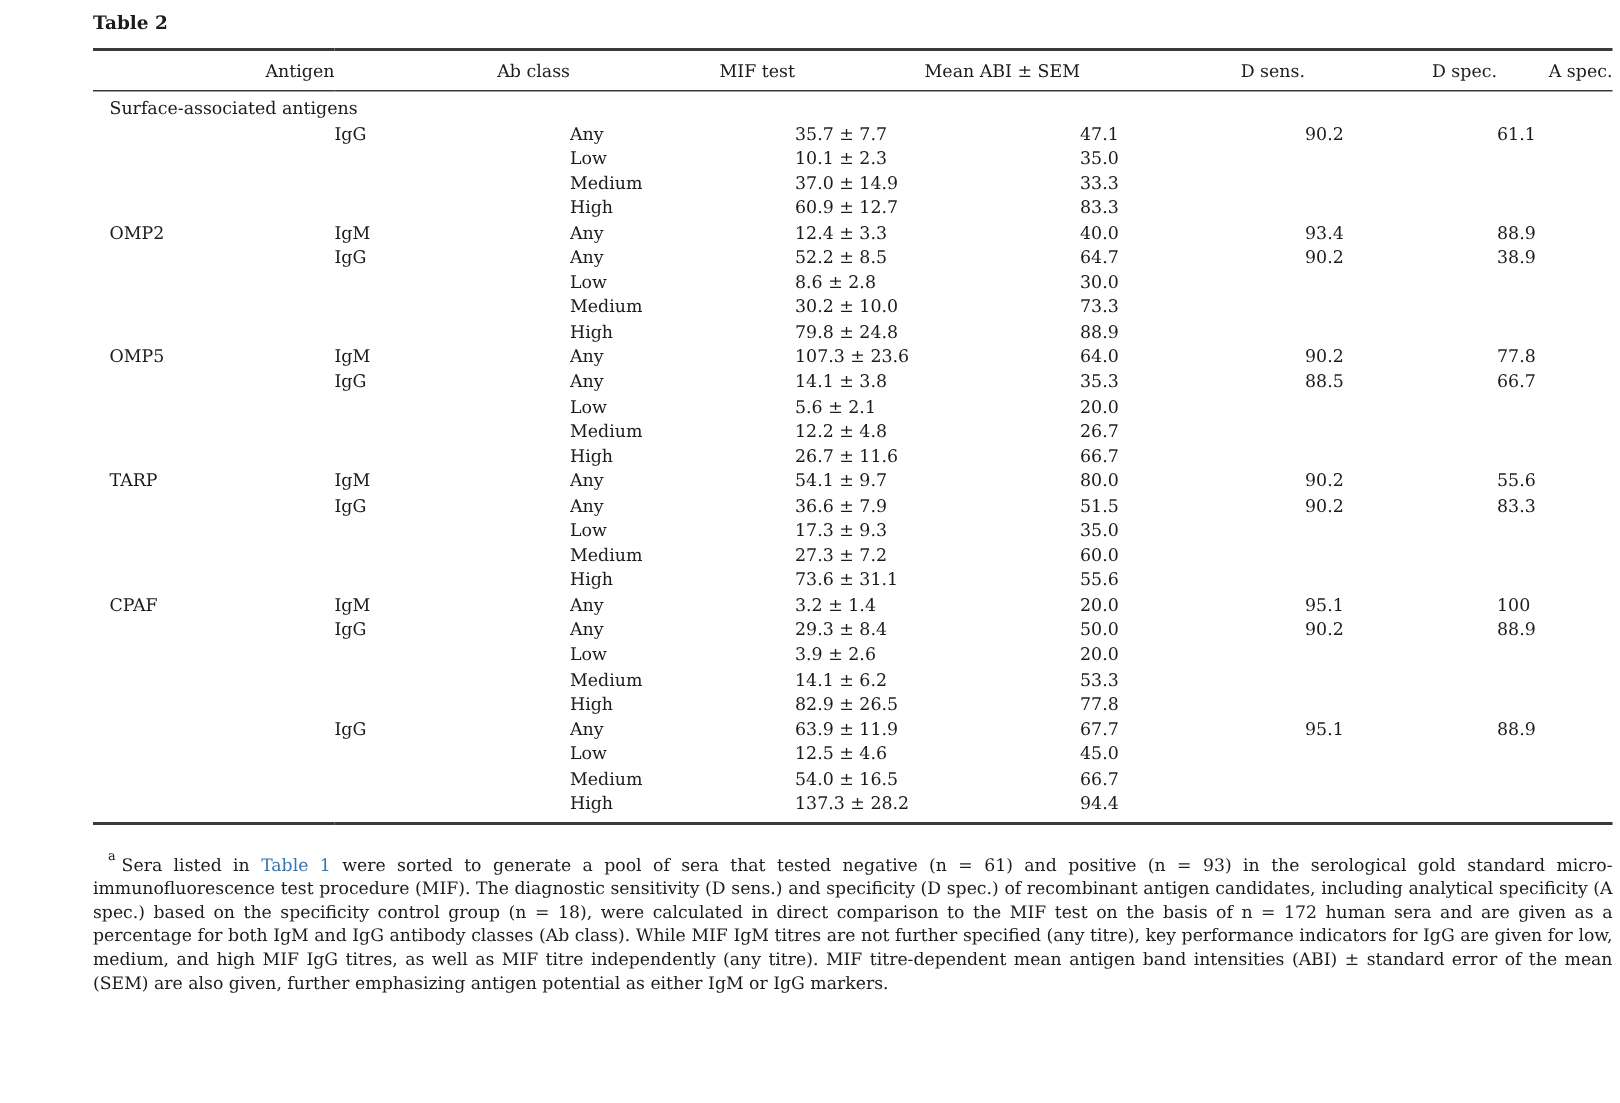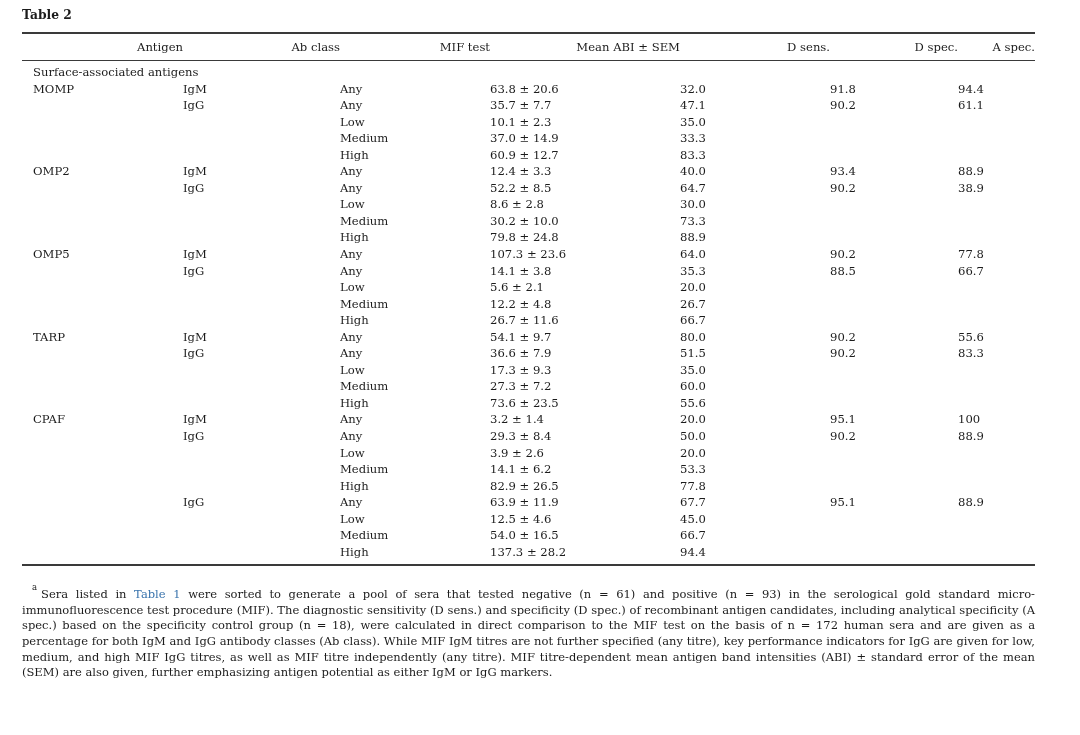--- a/index.html
+++ b/index.html
@@ -6,21 +6,21 @@
     margin: 0;
     padding: 0;
     width: 1080px;
     height: 735px;
     background: #ffffff;
     overflow: hidden;
     font-family: "DejaVu Serif", "Liberation Serif", serif;
     color: #1c1c1c;
     -webkit-font-smoothing: antialiased;
   }
-  .page { padding-top: 7px; }
+  .page { padding-top: 7px; padding-left: 40px; }
 
   .table-label {
     margin: 0 22px;
     font-size: 12.3px;
     font-weight: bold;
     line-height: 16px;
   }
   .caption {
     margin: 1px 22px 0 22px;
     font-size: 12.3px;
@@ -113,29 +113,20 @@
           <th>D sens.</th>
           <th>D spec.</th>
           <th>A spec.</th>
         </tr>
     </thead>
     <tbody>
         <tr>
           <td colspan="7" class="section">Surface-associated antigens</td>
         </tr>
         <tr>
-          <td>MOMP</td>
-          <td>IgM</td>
-          <td>Any</td>
-          <td>63.8 ± 20.6</td>
-          <td>32.0</td>
-          <td>91.8</td>
-          <td>94.4</td>
-        </tr>
-        <tr>
           <td></td>
           <td>IgG</td>
           <td>Any</td>
           <td>35.7 ± 7.7</td>
           <td>47.1</td>
           <td>90.2</td>
           <td>61.1</td>
         </tr>
         <tr>
           <td></td>
@@ -287,21 +278,21 @@
           <td>Medium</td>
           <td>27.3 ± 7.2</td>
           <td>60.0</td>
           <td></td>
           <td></td>
         </tr>
         <tr>
           <td></td>
           <td></td>
           <td>High</td>
-          <td>73.6 ± 23.5</td>
+          <td>73.6 ± 31.1</td>
           <td>55.6</td>
           <td></td>
           <td></td>
         </tr>
         <tr>
           <td>CPAF</td>
           <td>IgM</td>
           <td>Any</td>
           <td>3.2 ± 1.4</td>
           <td>20.0</td>

